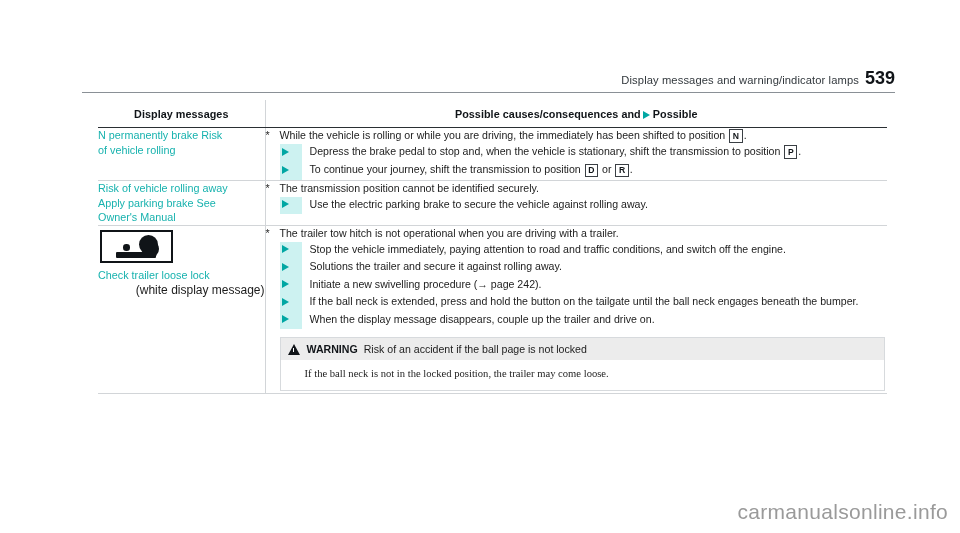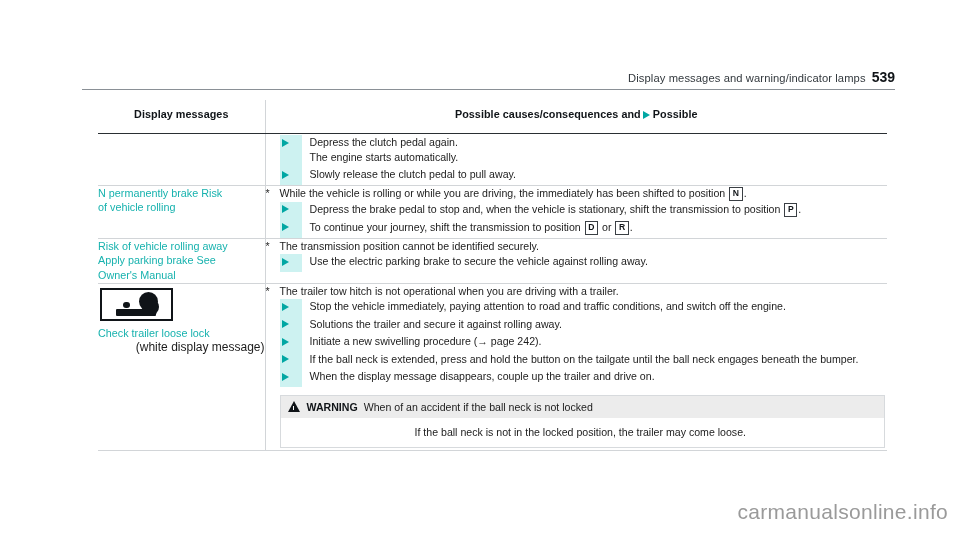--- a/index.html
+++ b/index.html
@@ -26,21 +26,21 @@
     text-align: right;
     padding-bottom: 3px;
     border-bottom: 1.5px solid #8a9096;
   }
   #page-header .rh-title {
     font-size: 11.2px;
     color: #32383d;
     letter-spacing: 0.1px;
   }
   #page-header .rh-page {
-    font-size: 14px;
+    font-size: 18px;
     font-weight: bold;
     color: #101418;
     margin-left: 6px;
   }
 
   
   #content-table {
     position: absolute;
     left: 98px;
     top: 100px;
@@ -62,21 +62,21 @@
   .tbl thead th {
     border-bottom: 1px solid #2a2f33;
   }
   .cell-l {
     padding: 6px 10px 10px 5px;
     border-right: 1px solid #d2d5d8;
   }
   .cell-r {
     padding: 6px 6px 9px 10px;
   }
-  thead .cell-l, thead .cell-r { padding-bottom: 11px; padding-top: 4px; }
+  thead .cell-l, thead .cell-r { padding-bottom: 5px; padding-top: 4px; }
   thead .cell-l { border-right: 1px solid #d2d5d8; }
 
   .hdr-text {
     font-size: 10.8px;
     font-weight: bold;
     color: #101418;
     letter-spacing: 0.05px;
   }
   .hdr-text .inline-tri { margin: 0 3px 0 2px; }
 
@@ -219,21 +219,20 @@
     border-bottom-right-radius: 9px;
     border-top-right-radius: 9px;
     background: transparent;
   }
 
   
   .warning-box {
     margin: 8px 2px 2px 14px;
     border: 1px solid #d7dadd;
     background: #ffffff;
-    text-align: center;
   }
   .warning-head {
     background: #ececec;
     padding: 5px 8px 5px 7px;
     display: flex;
     align-items: center;
     gap: 6px;
   }
   .warn-tri {
     position: relative;
@@ -259,24 +258,25 @@
   .warn-label {
     font-size: 10.6px;
     font-weight: bold;
     color: #101418;
   }
   .warn-title {
     font-size: 10.6px;
     color: #1c1c1c;
   }
   .warning-body {
-    padding: 7px 8px 8px 4px;
+    padding: 7px 8px 8px 24px;
     font-size: 10.6px;
     line-height: 14.5px;
     color: #1c1c1c;
+    font-family: Liberation Serif, serif;
   }
 
   
   #watermark {
     position: absolute;
     right: 12px;
     bottom: 9px;
     font-size: 21px;
     color: #9a9a9a;
     letter-spacing: 0.3px;
@@ -303,38 +303,20 @@
       </th>
       <th class="cell-r">
         <span class="hdr-text">
           <span>Possible causes/consequences and</span><span class="inline-tri"></span><span>Possible</span>
         </span>
       </th>
     </tr>
   </thead>
   <tbody>
 
-    <tr>
-      <td class="cell-l"></td>
-      <td class="cell-r">
-        <div class="solutions">
-          <div class="sol">
-            <div class="spine"></div>
-            <div class="stxt body-text">
-              <div>Depress the clutch pedal again.</div>
-              <div>The engine starts automatically.</div>
-            </div>
-          </div>
-          <div class="sol">
-            <div class="spine"></div>
-            <div class="stxt body-text">Slowly release the clutch pedal to pull away.</div>
-          </div>
-        </div>
-      </td>
-    </tr>
 
     <tr>
       <td class="cell-l">
         <div class="msg-teal">N permanently brake Risk</div>
         <div class="msg-teal">of vehicle rolling</div>
       </td>
       <td class="cell-r">
         <div class="cause body-text">
           <div class="ast">*</div>
           <div class="ctxt"><span>While the vehicle is rolling or while you are driving, the immediately has been shifted to position</span> <span class="gear">N</span><span>.</span></div>
@@ -408,21 +390,21 @@
           <div class="sol">
             <div class="spine"></div>
             <div class="stxt body-text">When the display message disappears, couple up the trailer and drive on.</div>
           </div>
         </div>
 
         <div class="warning-box">
           <div class="warning-head">
             <span class="warn-tri"></span>
             <span class="warn-label">WARNING</span>
-            <span class="warn-title">When of an accident if the ball neck is not locked</span>
+            <span class="warn-title">Risk of an accident if the ball page is not locked</span>
           </div>
           <div class="warning-body">If the ball neck is not in the locked position, the trailer may come loose.</div>
         </div>
       </td>
     </tr>
 
   </tbody>
 </table>
 </div>
 

